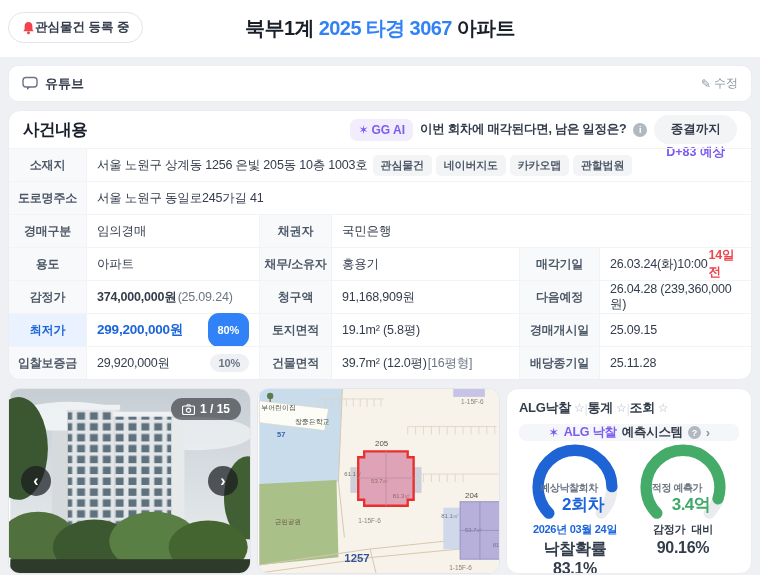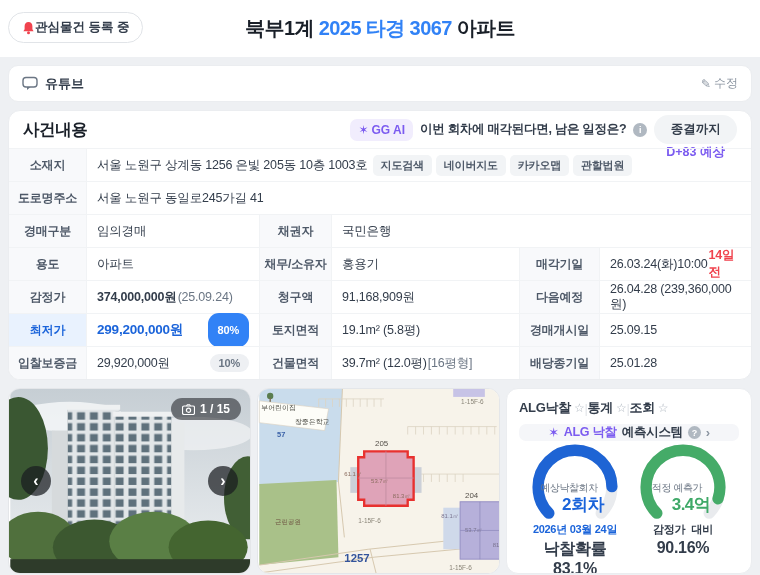--- a/index.html
+++ b/index.html
@@ -60,21 +60,21 @@
   .tab-div{color:#e1e4e8;font-weight:400;}
   .alg-banner{margin-top:7px;background:#f5f6f9;border-radius:7px;height:27px;display:flex;align-items:center;justify-content:center;gap:5px;
     font-size:12.5px;font-weight:800;letter-spacing:-0.3px;color:#333d4b;cursor:pointer;}
   .alg-banner .purple{color:#7b5bf0;}
   .alg-banner .spark{color:#7b5bf0;font-size:13px;}
   .alg-banner .chev{color:#8b95a1;font-weight:700;font-size:13px;}
   .q-dot{width:13px;height:13px;border-radius:50%;background:#b0b8c1;color:#fff;font-size:9px;font-weight:800;display:inline-flex;align-items:center;justify-content:center;}
   .gauges{display:flex;justify-content:space-between;margin-top:3px;padding:0 2px;}
   .gauge{width:108px;position:relative;text-align:center;}
   .gauge svg{width:108px;height:82px;display:block;}
-  .g-label{position:absolute;top:37px;left:0;right:12px;font-size:10px;color:#6b7684;font-weight:400;letter-spacing:-0.4px;}
+  .g-label{position:absolute;top:37px;left:0;right:12px;font-size:10px;color:#6b7684;font-weight:700;letter-spacing:-0.4px;}
   .g-value{position:absolute;top:49px;left:16px;right:0;font-size:17px;font-weight:800;letter-spacing:-0.5px;}
   .g-line1{font-size:11px;font-weight:800;margin-top:-4px;letter-spacing:-0.3px;}
   .g-line2{font-size:16px;color:#333d4b;font-weight:600;margin-top:2px;letter-spacing:-0.3px;}
   .g0 .g-value,.g0 .g-line1{color:#1b64da;}
   .g1 .g-value{color:#3fa968;} .g1 .g-line1{color:#333d4b;font-weight:600;font-family:Liberation Mono, monospace;}
   .footnote{margin-top:5px;font-size:10px;color:#8b95a1;text-align:center;letter-spacing:-0.3px;}
 </style>
 </head>
 <body>
 
@@ -132,21 +132,21 @@
         </span>
       </div>
     </div>
 
     <div class="grid">
 
       <div class="cell lc first">소재지</div>
       <div class="cell vc g2f">
         <span>서울 노원구 상계동 1256 은빛 205동 10층 1003호</span>
         <span class="tags">
-          <span class="tagbtn">지도검색</span>
+          <span class="tagbtn">관심물건</span>
           <span class="tagbtn">네이버지도</span>
           <span class="tagbtn">카카오맵</span>
           <span class="tagbtn">관할법원</span>
         </span>
       </div>
 
       <div class="cell lc first">도로명주소</div>
       <div class="cell vc g2f">서울 노원구 동일로245가길 41</div>
 
       <div class="cell lc first">경매구분</div>
@@ -188,21 +188,21 @@
       <div class="cell vc">
         <span>29,920,000원</span>
         <span class="pct-gray">10%</span>
       </div>
       <div class="cell lc">건물면적</div>
       <div class="cell vc">
         <span>39.7m² (12.0평)</span>
         <span class="sub">[16평형]</span>
       </div>
       <div class="cell lc">배당종기일</div>
-      <div class="cell vc">25.01.28</div>
+      <div class="cell vc">25.11.28</div>
     </div>
   </div>
 
   <div class="bottom">
 
     <div class="photo-card">
       <svg viewBox="0 0 243 186" width="243" height="184">
         <defs>
           <linearGradient id="sky" x1="0" y1="0" x2="0" y2="1">
             <stop offset="0" stop-color="#c6ced4"></stop>

